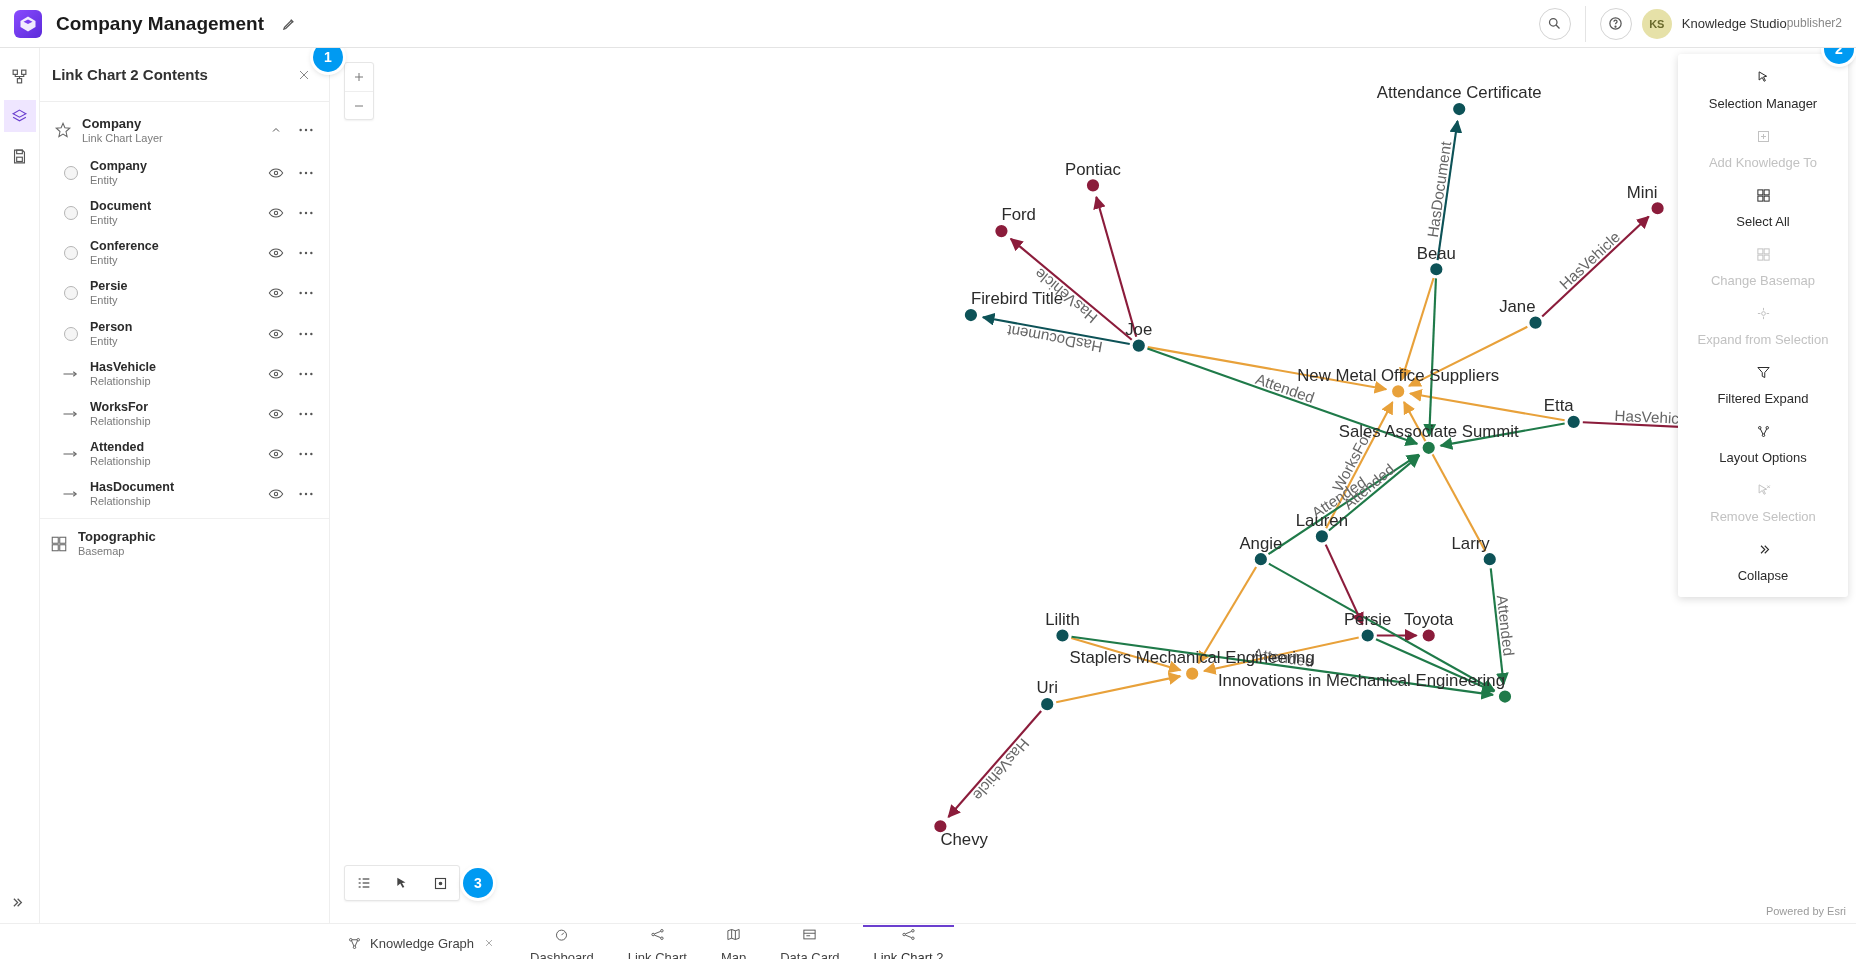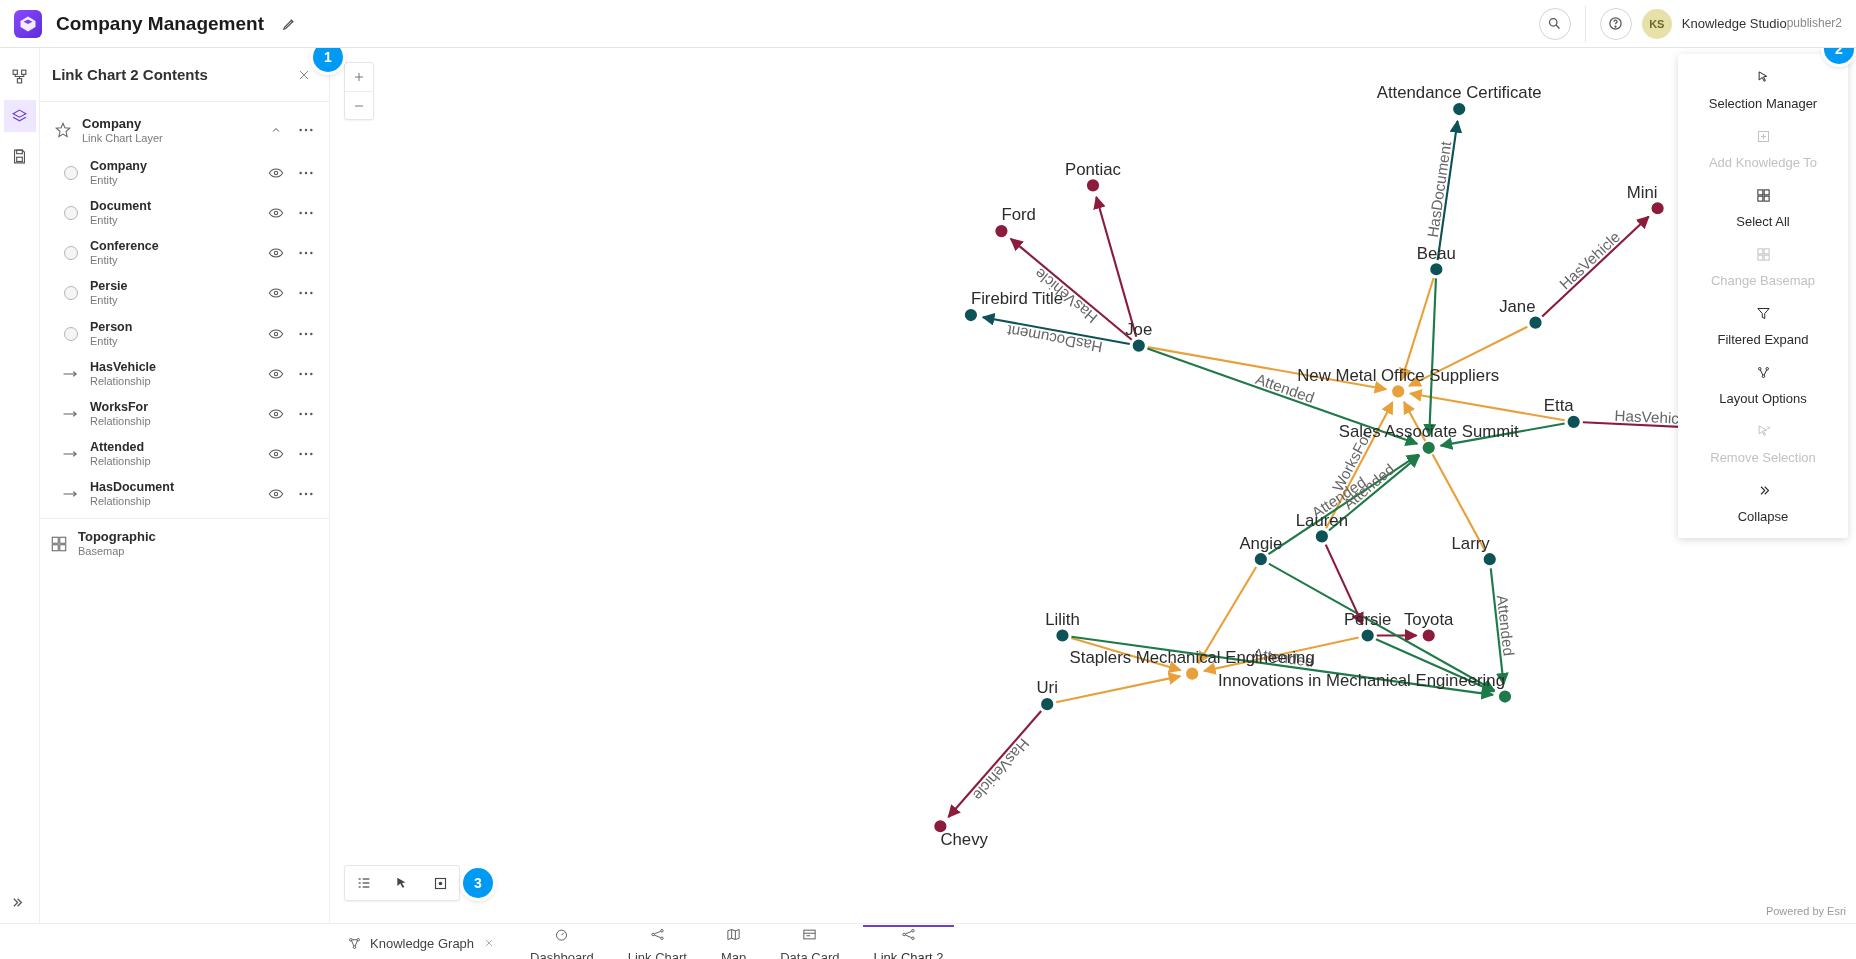--- a/index.html
+++ b/index.html
@@ -608,20 +608,32 @@
           <span class="rp-ico">
             <svg width="15" height="15" viewBox="0 0 24 24" fill="none" stroke="currentColor" stroke-width="1.6">
               <rect x="3" y="3" width="8" height="8"></rect>
               <rect x="13" y="3" width="8" height="8"></rect>
               <rect x="3" y="13" width="8" height="8"></rect>
               <rect x="13" y="13" width="8" height="8"></rect>
             </svg>
           </span>
           <span>Change Basemap</span>
         </div>
+        <div class="rp-item disabled">
+          <span class="rp-ico">
+            <svg width="15" height="15" viewBox="0 0 24 24" fill="none" stroke="currentColor" stroke-width="1.6">
+              <circle cx="12" cy="12" r="3"></circle>
+              <line x1="12" y1="3" x2="12" y2="7"></line>
+              <line x1="12" y1="17" x2="12" y2="21"></line>
+              <line x1="3" y1="12" x2="7" y2="12"></line>
+              <line x1="17" y1="12" x2="21" y2="12"></line>
+            </svg>
+          </span>
+          <span>Expand from Selection</span>
+        </div>
         <div class="rp-item">
           <span class="rp-ico">
             <svg width="15" height="15" viewBox="0 0 24 24" fill="none" stroke="currentColor" stroke-width="1.6">
               <polygon points="3 4 21 4 14 12 14 20 10 18 10 12"></polygon>
             </svg>
           </span>
           <span>Filtered Expand</span>
         </div>
         <div class="rp-item">
           <span class="rp-ico">

